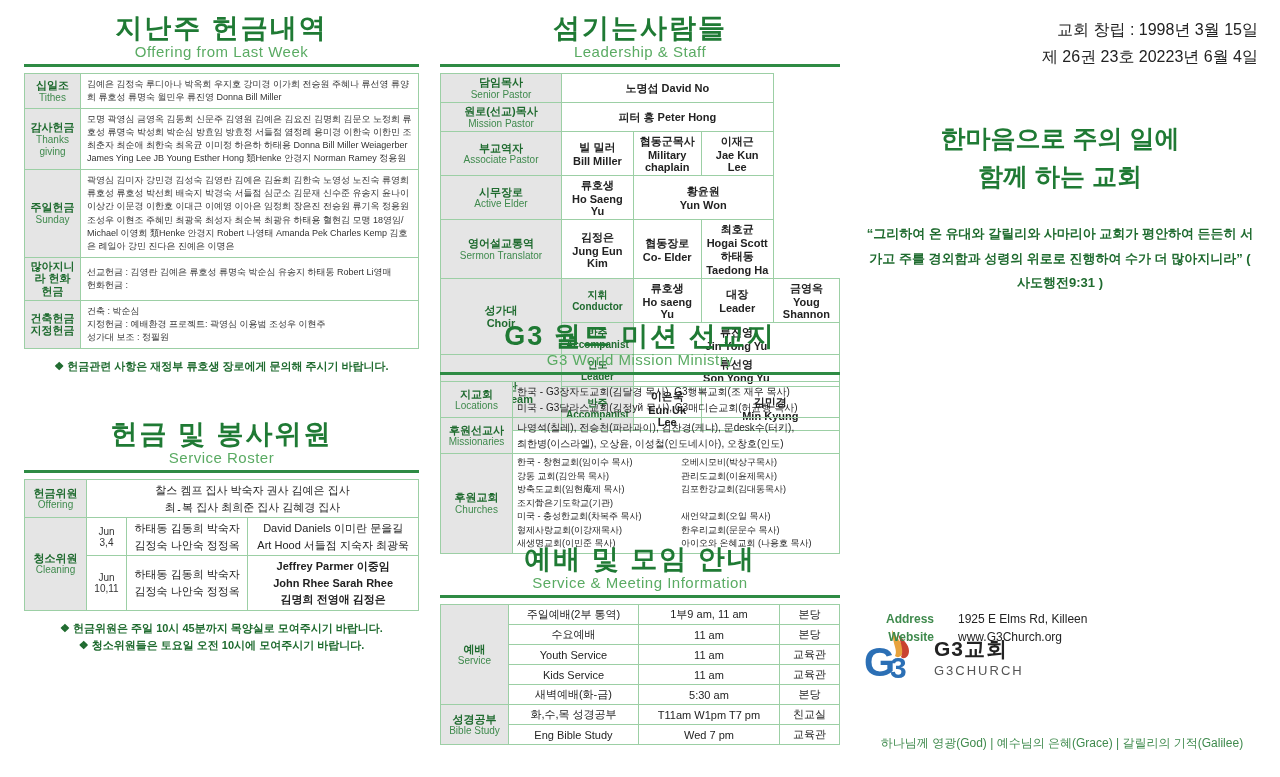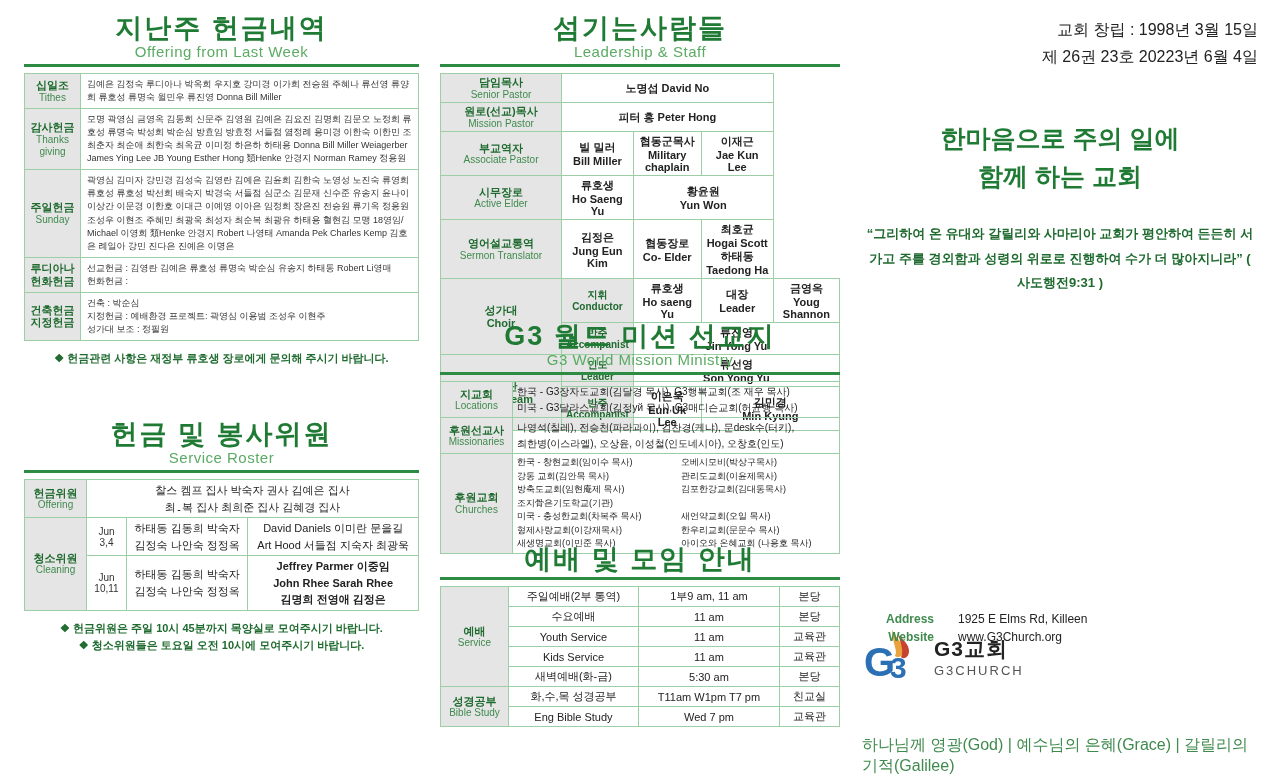--- a/index.html
+++ b/index.html
@@ -91,21 +91,21 @@
   .logo-row { display:flex; align-items:center; gap:10px; }
   .logo-mark { width:62px; height:56px; position:relative; }
   .logo-text .l1 { font-size:21px; font-weight:bold; color:#222; letter-spacing:1px; }
   .logo-text .l2 { font-size:13px; color:#555; letter-spacing:2px; }
   .contact-tbl { font-size:12px; }
   .contact-tbl td { padding:2px 4px; }
   .contact-tbl td.k { color:#3f8a4d; font-weight:bold; text-align:right; width:76px; }
   .contact-tbl td.v { color:#222; text-align:left; padding-left:20px; }
   #tagline {
     position:absolute; left:862px; top:735px; width:400px;
-    text-align:left; font-size:16px; color:#3f8a4d;
+    text-align:center; font-size:12px; color:#3f8a4d;
   }
   .g3-wrap { position:absolute; left:862px; top:628px; }
 </style>
 </head>
 <body>
 
 <div class="page">
 
   <div id="church-meta">
     <div>교회 창립 : 1998년 3월 15일</div>
@@ -139,21 +139,21 @@
               <div>모명 곽영심 금영옥 김동희 신문주 김영원 김예은 김요진 김명희 김문오 노정희 류호성 류명숙 박성희 박순심 방효임 방효정 서들점 염정례 용미경 이한숙 이한민 조 최춘자 최순애 최한숙 최옥균 이미정 하은하 하태용  Donna Bill Miller Weiagerber  James Ying Lee  JB Young Esther Hong 類Henke 안경지 Norman Ramey 정용원</div>
             </td>
           </tr>
           <tr>
             <td class="lab">주일헌금<span class="en">Sunday</span></td>
             <td class="body">
               <div>곽영심 김미자 강민경 김성숙 김영란 김예은 김윤희 김한숙 노영성 노진숙 류영희 류호성 류호성 박선희 배숙지 박경숙 서들점 심군소 김문재 신수준 유송지 윤나이 이상간 이문경 이한호 이대근 이예영 이아은 임정희 장은진 전승원 류기옥 정용원 조성우 이현조 주혜민 최광욱 최성자 최순복 최광유 하태용 혈현김 모맹 18영임/ Michael 이영희 類Henke 안경지 Robert 나영태 Amanda Pek Charles Kemp 김호은     례일아 강민  진다은 진예은 이명은</div>
             </td>
           </tr>
           <tr>
-            <td class="lab">루디아나 헌화헌금</td>
+            <td class="lab">많아지니라 헌화헌금</td>
             <td class="body">
               <div>선교헌금 : 김영란 김예은  류호성 류명숙 박순심 유송지 하태동    Robert Li영매</div>
               <div></div>
               <div>헌화헌금 :</div>
             </td>
           </tr>
           <tr>
             <td class="lab">건축헌금 지정헌금</td>
             <td class="body">
               <div>건축 : 박순심</div>
@@ -399,20 +399,21 @@
               </div>
             </td>
           </tr>
         </tbody>
       </table>
   </div>
 
   <div id="service-block">
     <div class="sec-title">
       <div class="ko">예배 및 모임 안내</div>
+      <div class="en">Service &amp; Meeting Information</div>
     </div>
     <div class="rule"></div>
     <table class="gtab" id="service-table">
         <tbody id="service-body">
           <tr>
             <td class="lab" rowspan="5">예배<span class="en">Service</span></td>
             <td class="nmcell">주일예배(2부 통역)</td>
             <td>1부9 am, 11 am</td>
             <td style="width:60px">본당</td>
           </tr>

